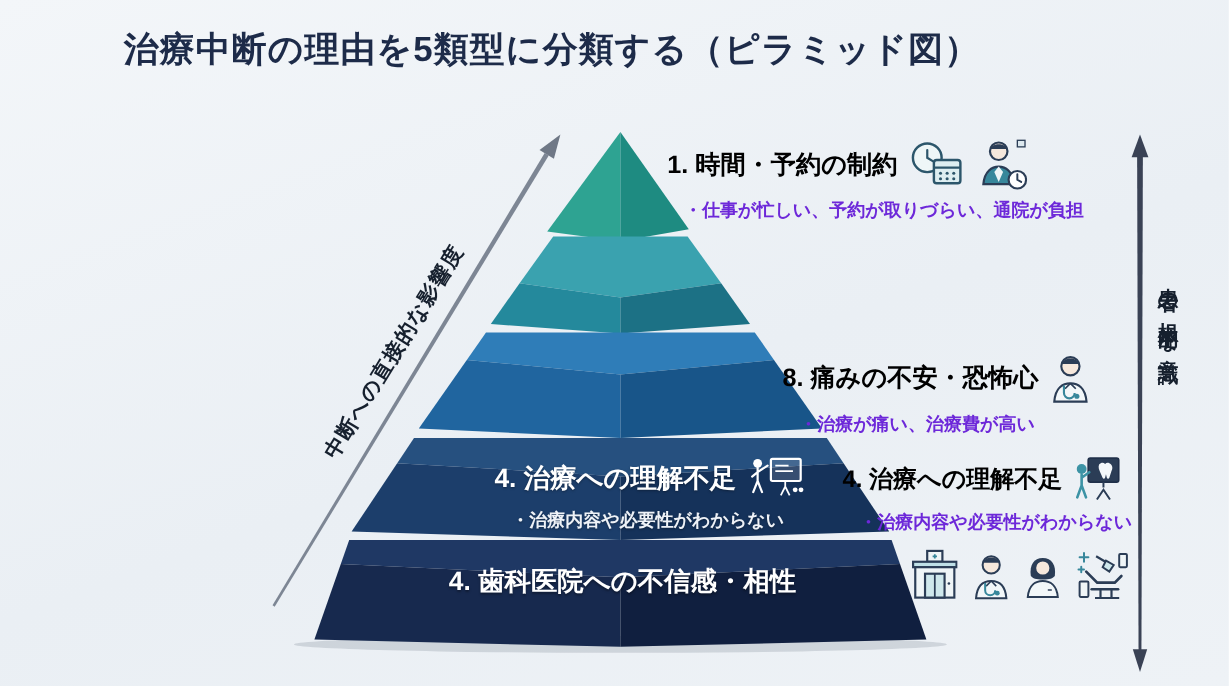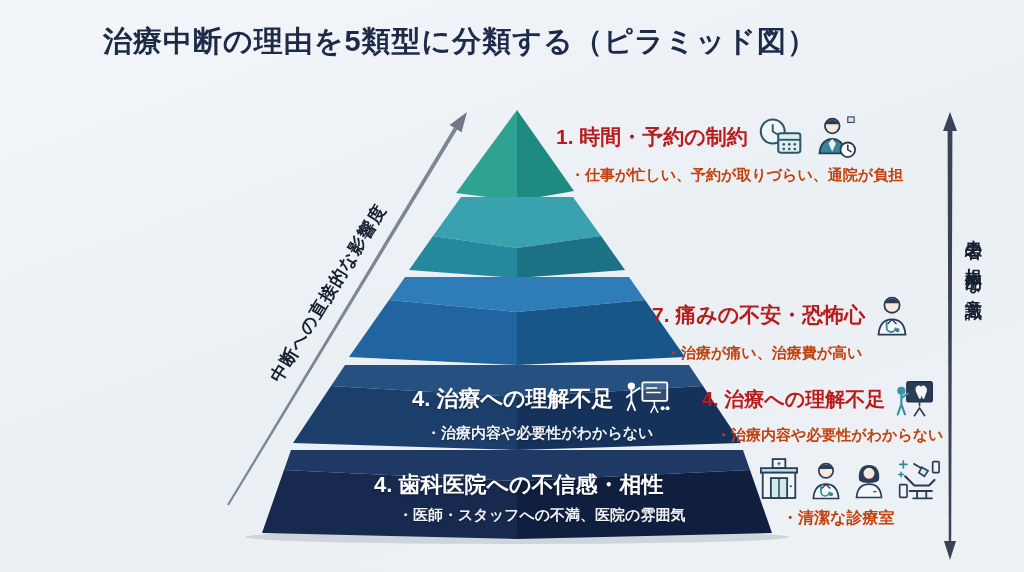--- a/index.html
+++ b/index.html
@@ -9,22 +9,22 @@
     background:linear-gradient(160deg,#f3f6f9 0%,#eaeff4 55%,#eef2f6 100%);
   }
   .slide{position:relative;width:920px;height:572px;text-decoration:underline;}
   .title{
     position:absolute;top:22px;left:0;width:100%;text-align:center;
     font-size:29px;font-weight:800;color:#1d2b49;letter-spacing:1px;margin:0;
   }
   .pyramid-svg{position:absolute;left:0;top:0;}
   .anno{position:absolute;}
   .head-row{display:flex;align-items:center;gap:10px;}
-  .head{font-size:21px;font-weight:800;color:#b91c1c;margin:0;white-space:nowrap;}
-  .sub{font-size:15px;font-weight:700;color:#c2410c;margin-top:6px;padding-left:14px;white-space:nowrap;}
+  .head{font-size:21px;font-weight:800;color:#000000;margin:0;white-space:nowrap;}
+  .sub{font-size:15px;font-weight:700;color:#6d28d9;margin-top:6px;padding-left:14px;white-space:nowrap;}
   .inside .head{color:#ffffff;text-shadow:0 1px 2px rgba(0,0,0,.35);}
   .inside .sub{color:#eef2f7;text-shadow:0 1px 2px rgba(0,0,0,.35);}
   .head.sz22{font-size:22px;}
   .head.sz20{font-size:20px;}
   .axis-label-left{
     position:absolute;left:328px;top:293px;white-space:nowrap;
     transform:translate(-50%,-50%) rotate(-58.5deg);
     font-size:17.5px;font-weight:800;color:#16202e;letter-spacing:1px;
   }
   .axis-label-right{
@@ -116,21 +116,21 @@
         <circle cx="37" cy="38" r="8" fill="#ffffff" stroke="#2b3d56" stroke-width="2"></circle>
         <path d="M37 33v5l3.5 2" stroke="#2b3d56" stroke-width="1.8" fill="none" stroke-linecap="round"></path>
       </svg>
     </div>
     <div class="sub">・仕事が忙しい、予約が取りづらい、通院が負担</div>
   </div>
 
 
   <div class="anno" style="left:652px;top:292px;">
     <div class="head-row">
-      <div class="head">7. 痛みの不安・恐怖心</div>
+      <div class="head">8. 痛みの不安・恐怖心</div>
       <svg class="icon" width="34" height="46" viewBox="0 0 38 48">
         <circle cx="19" cy="13" r="8.5" fill="#f6e8dc" stroke="#2b3d56" stroke-width="2"></circle>
         <path d="M10.5 11c3-7 14-7 17 0z" fill="#2b3d56"></path>
         <path d="M4 46c1-13 8-17 15-17s14 4 15 17z" fill="#f2f7f9" stroke="#2b3d56" stroke-width="2"></path>
         <path d="M19 29l-5 5M19 29l5 5" stroke="#2b3d56" stroke-width="1.6" fill="none"></path>
         <path d="M13 31v7a5 5 0 0 0 10 0" fill="none" stroke="#37879b" stroke-width="2"></path>
         <circle cx="25" cy="41" r="2.4" fill="#37879b"></circle>
       </svg>
     </div>
     <div class="sub">・治療が痛い、治療費が高い</div>
@@ -161,21 +161,20 @@
         <path d="M27 24v5M21 40l6-9 6 9" stroke="#2b3d56" stroke-width="1.8" fill="none"></path>
         <circle cx="7" cy="12" r="4.5" fill="#3c93a5"></circle>
         <path d="M7 17v10M7 20l7-5M7 27l-4 11M7 27l4 11" stroke="#3c93a5" stroke-width="2.4" fill="none" stroke-linecap="round"></path>
       </svg>
     </div>
     <div class="sub">・治療内容や必要性がわからない</div>
   </div>
 
   <div class="anno inside" style="left:374px;top:470px;">
     <div class="head sz22">4. 歯科医院への不信感・相性</div>
-    <div class="sub" style="padding-left:24px;">・医師・スタッフへの不満、医院の雰囲気</div>
   </div>
 
   <div class="anno" style="left:760px;top:456px;">
     <div class="icons-row">
       <svg class="icon" width="38" height="46" viewBox="0 0 42 46">
         <rect x="14" y="1" width="14" height="10" fill="#eff5f7" stroke="#2b3d56" stroke-width="2"></rect>
         <path d="M19 6h4M21 4v4" stroke="#37879b" stroke-width="1.6"></path>
         <rect x="1" y="11" width="40" height="5" fill="#bfe0e6" stroke="#2b3d56" stroke-width="2"></rect>
         <rect x="3" y="16" width="36" height="28" fill="#eff5f7" stroke="#2b3d56" stroke-width="2"></rect>
         <rect x="12" y="22" width="18" height="22" fill="#cfe8ec" stroke="#2b3d56" stroke-width="2"></rect>
@@ -200,16 +199,15 @@
         <path d="M4 6h8M8 2v8M3 17h5M5.5 14.5v5" stroke="#37879b" stroke-width="1.8" stroke-linecap="round"></path>
         <path d="M19 5l10 6" stroke="#2b3d56" stroke-width="2"></path>
         <path d="M28 9l7 4-4 6-6-4z" fill="#cfe8ec" stroke="#2b3d56" stroke-width="1.8"></path>
         <rect x="40" y="3" width="7" height="12" rx="1" fill="#eff5f7" stroke="#2b3d56" stroke-width="1.8"></rect>
         <path d="M10 19l10 10h16l6-6" fill="none" stroke="#2b3d56" stroke-width="2.4" stroke-linecap="round"></path>
         <path d="M15 35h24" stroke="#2b3d56" stroke-width="2.4" stroke-linecap="round"></path>
         <path d="M23 35v7M33 35v7M18 43h22" stroke="#2b3d56" stroke-width="2"></path>
         <rect x="4" y="28" width="8" height="14" rx="1" fill="#eff5f7" stroke="#2b3d56" stroke-width="1.8"></rect>
       </svg>
     </div>
-    <div class="sub" style="padding-left:22px;font-size:16px;">・清潔な診療室</div>
   </div>
 
 </div>
 
 </body></html>

